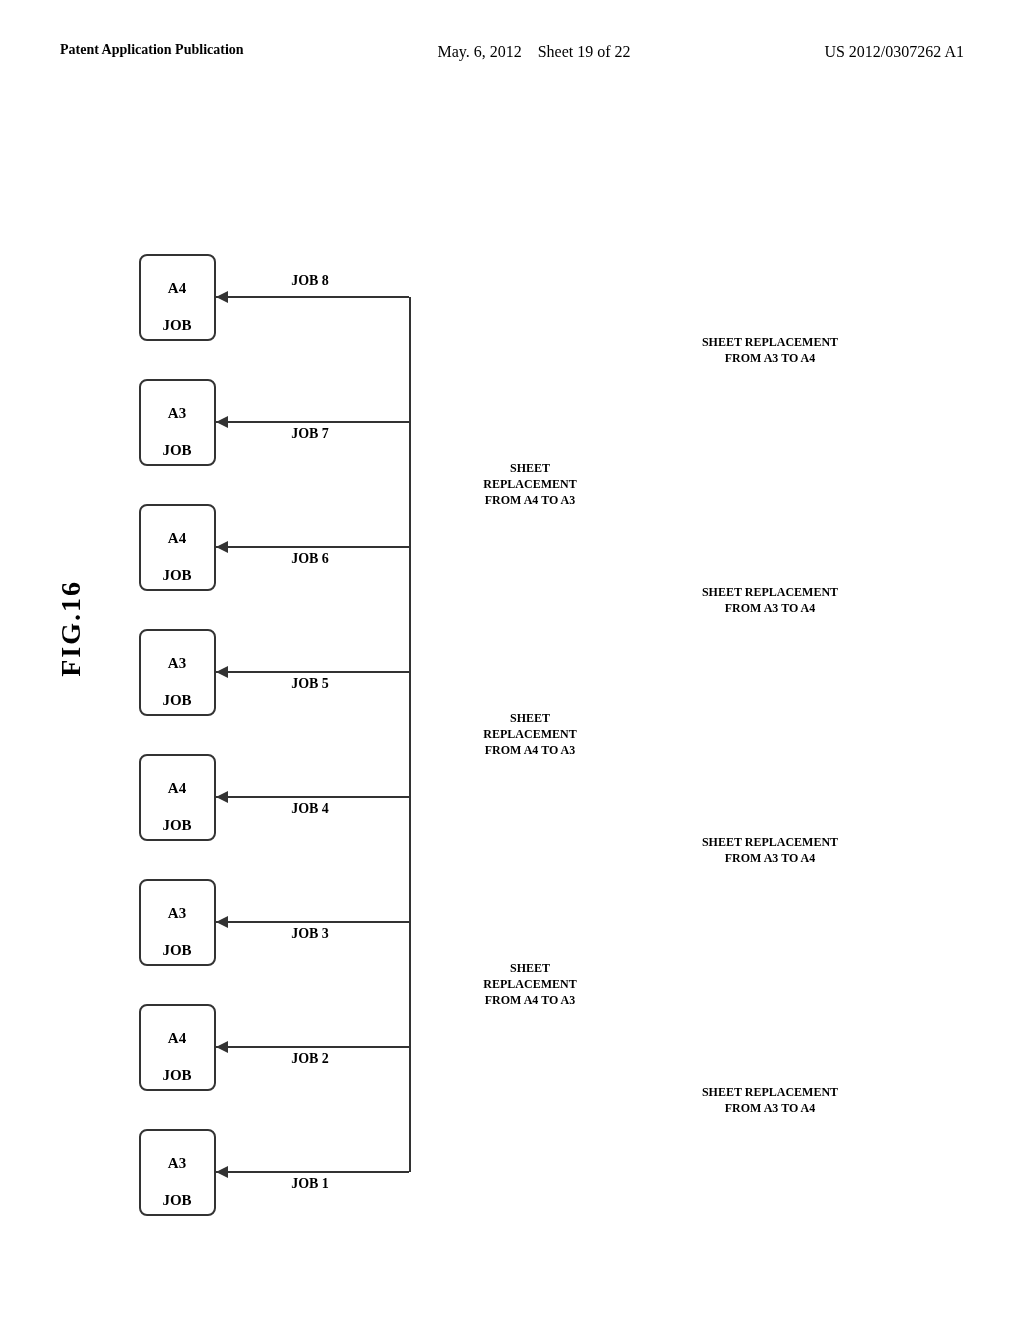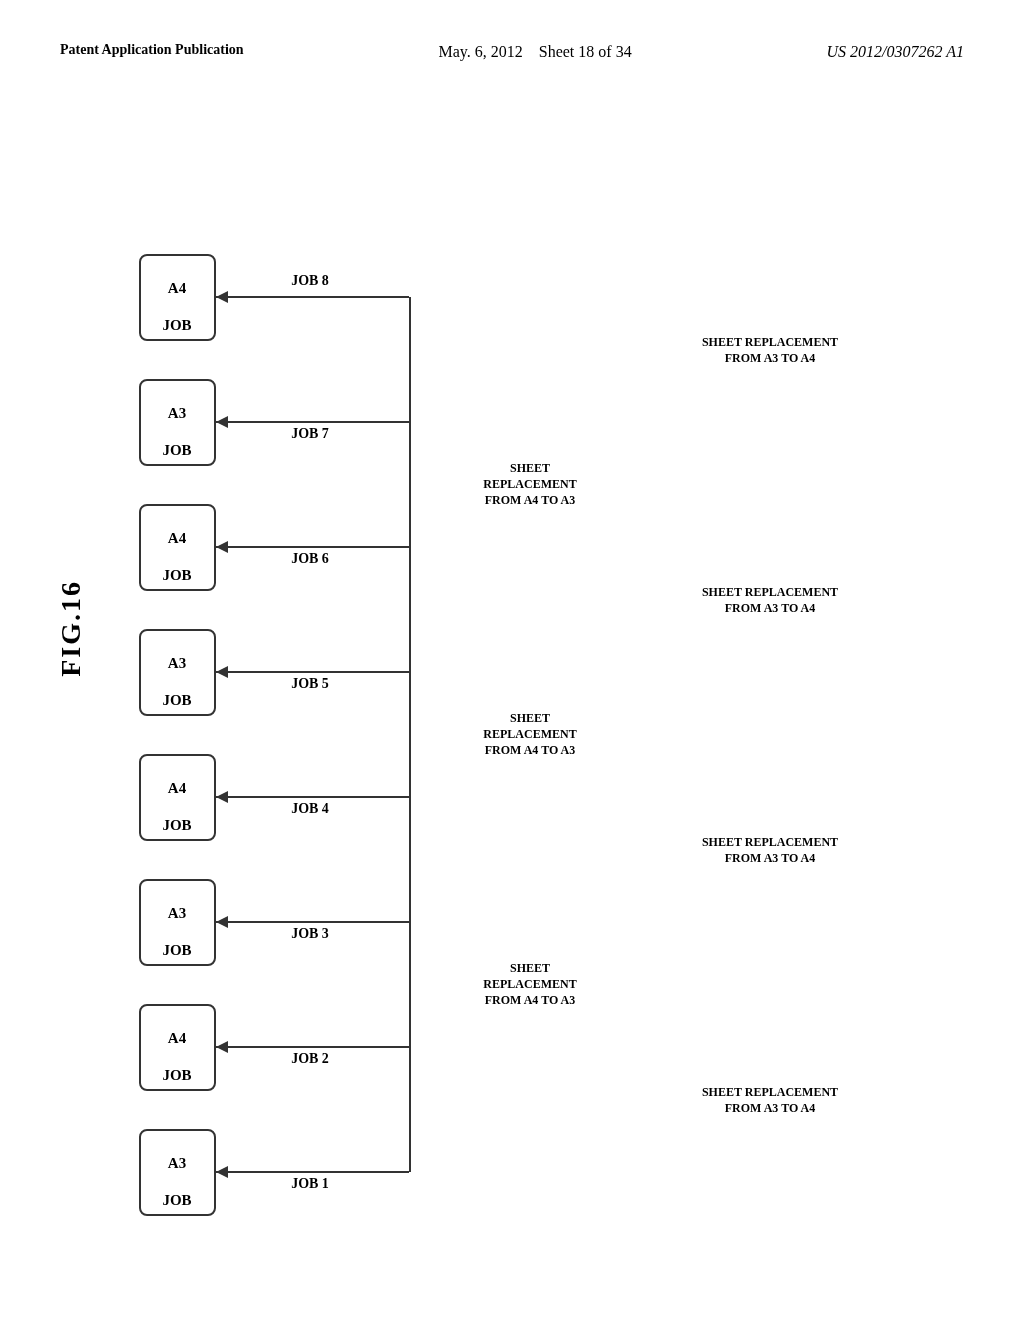--- a/index.html
+++ b/index.html
@@ -26,21 +26,20 @@
     }
     .header-center {
       font-size: 16px;
       text-align: center;
       line-height: 1.5;
     }
     .header-right {
       font-size: 16px;
       text-align: right;
       line-height: 1.5;
-      font-style: italic;
     }
 
     
     .fig-label {
       position: absolute;
       left: 55px;
       top: 580px;
       font-size: 28px;
       font-weight: bold;
       writing-mode: vertical-rl;
@@ -48,21 +47,21 @@
       letter-spacing: 2px;
     }
   </style>
 </head>
 <body>
 
 <div class="header">
   <div class="header-left">Patent Application Publication</div>
   <div class="header-center">
     <span>May. 6, 2012</span>&nbsp;&nbsp;&nbsp;
-    <span>Sheet 18 of 34</span>
+    <span>Sheet 19 of 22</span>
   </div>
   <div class="header-right">US 2012/0307262 A1</div>
 </div>
 
 <div class="fig-label">FIG.16</div>
 
 <svg style="position:absolute; top:130px; left:100px; width:880px; height:1160px;" viewBox="0 0 880 1160">
 
   <rect x="40" y="1000" width="75" height="85" rx="7" ry="7" fill="white" stroke="#333" stroke-width="2"></rect>
   <text x="77" y="1038" text-anchor="middle" font-family="Times New Roman" font-size="15" font-weight="bold">A3</text>

